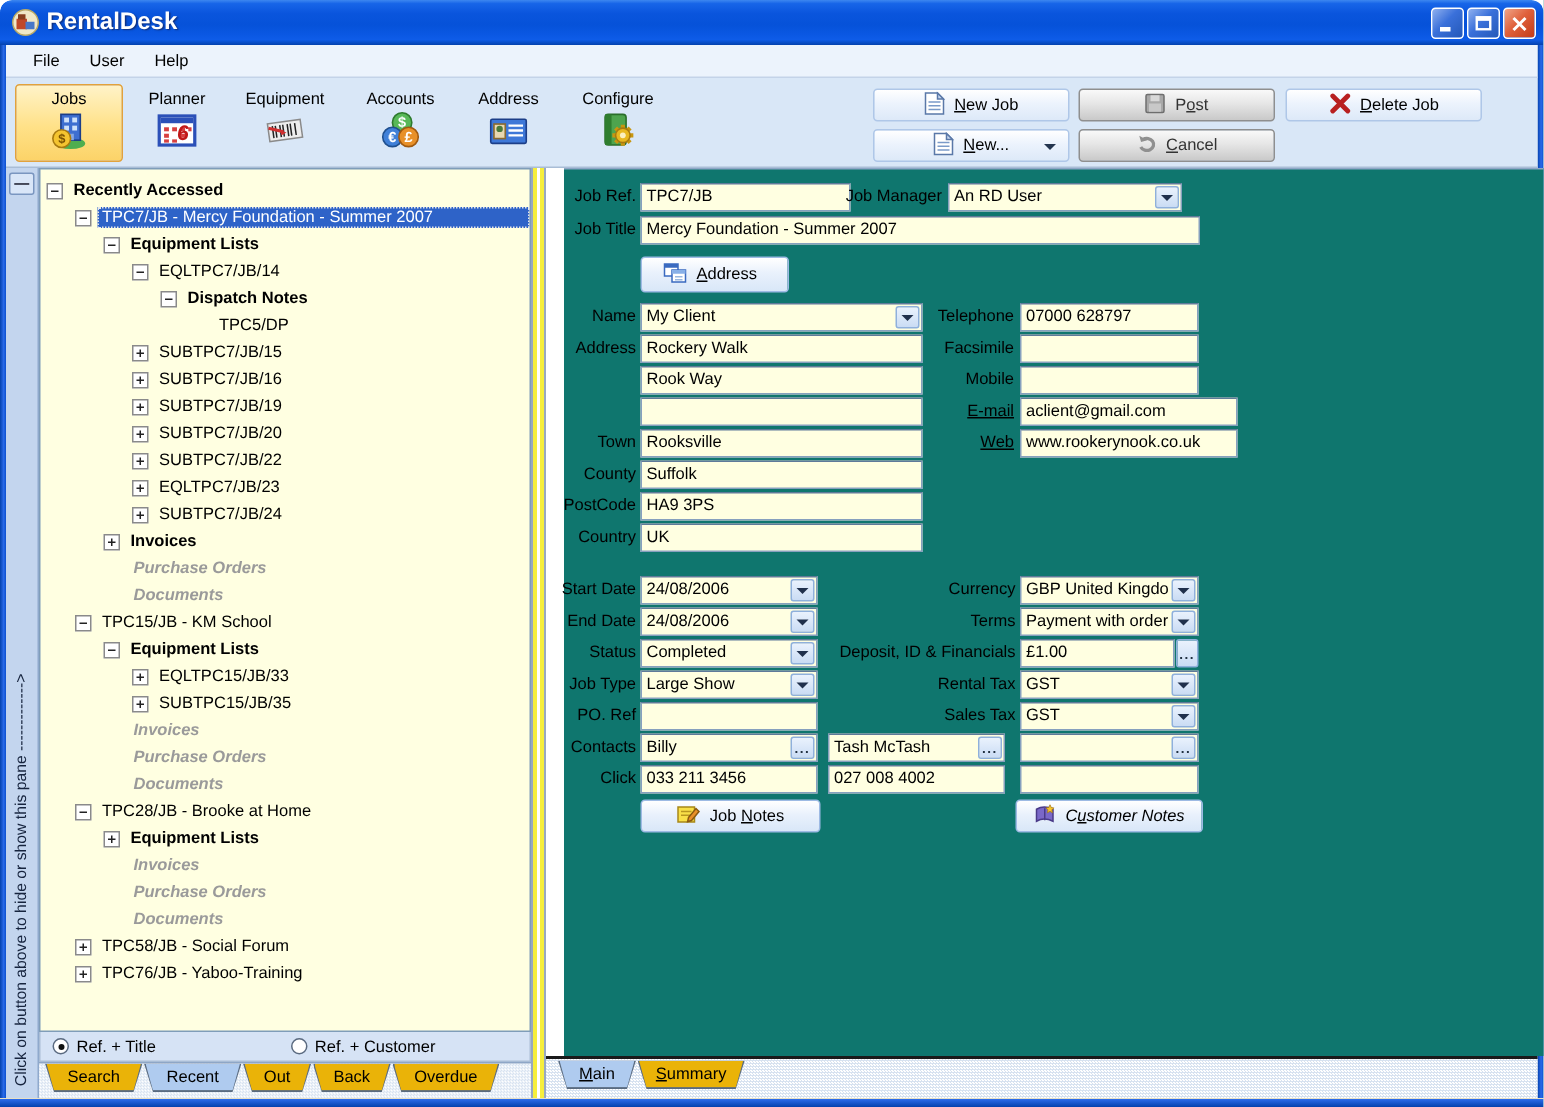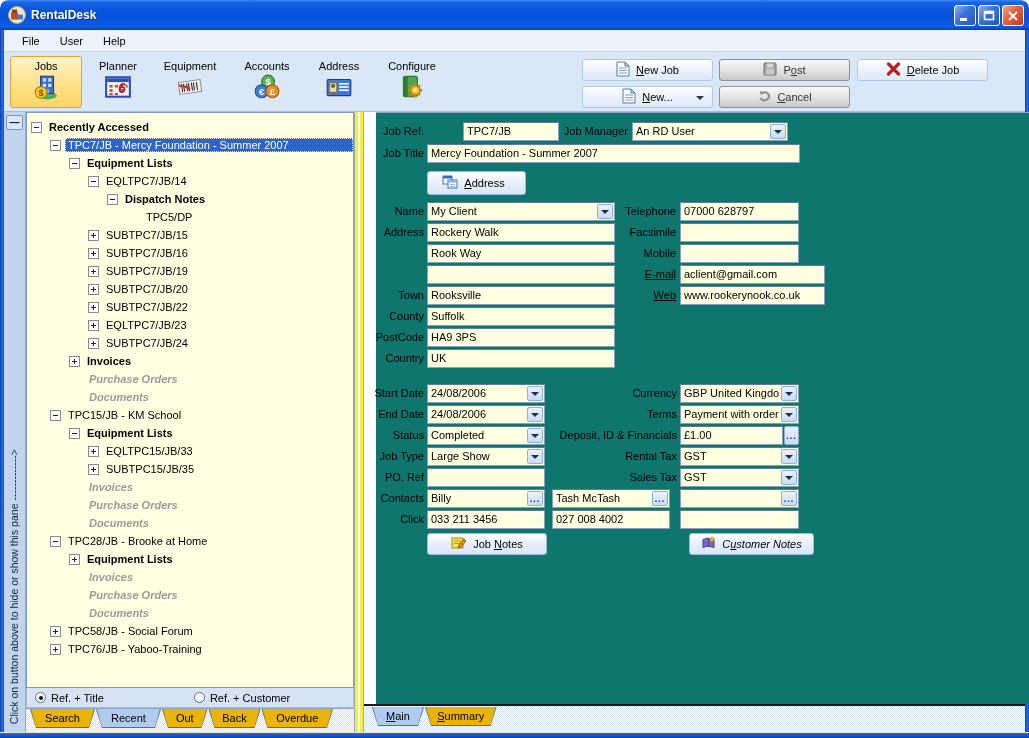--- a/index.html
+++ b/index.html
@@ -2,21 +2,21 @@
 <html><head>
 <meta charset="utf-8">
 <style>
   html,body{margin:0;padding:0;background:#fff;}
   *{box-sizing:border-box;}
   .win{position:relative;width:1029px;height:738px;font-family:"Liberation Sans",sans-serif;font-size:11px;color:#000;overflow:hidden;border-radius:8px 8px 0 0;}
   
   .titlebar{position:absolute;left:0;top:0;width:1029px;height:30px;border-radius:8px 8px 0 0;
     background:linear-gradient(180deg,#3d87f0 0%,#1765e8 8%,#0a55dd 30%,#0652d9 55%,#0a57e2 75%,#0e5ce8 88%,#0341ad 100%);display:flex;align-items:center;}
   .title-icon{width:18px;height:18px;margin:0 5px 0 8px;}
-  .title-text{color:#fff;font-weight:bold;font-size:12px;text-shadow:1px 1px 1px #10307e;}
+  .title-text{color:#fff;font-weight:bold;font-size:16px;text-shadow:1px 1px 1px #10307e;}
   .winbtns{position:absolute;right:5px;top:5px;display:flex;gap:2px;}
   .wbtn{width:22px;height:21px;border-radius:3px;border:1px solid #fff;display:flex;align-items:center;justify-content:center;
     background:linear-gradient(135deg,#8fb0ef 0%,#3a70da 45%,#2458b8 100%);}
   .wbtn.close{background:linear-gradient(135deg,#f0a588 0%,#e0613c 45%,#c23a18 100%);}
   .border-l,.border-r{position:absolute;top:30px;width:4px;height:702px;background:linear-gradient(90deg,#0341ad,#2a6ae8 60%,#0b50cf);}
   .border-l{left:0;}.border-r{right:0;}
   .border-b{position:absolute;left:0;top:732px;width:1029px;height:6px;background:linear-gradient(180deg,#e6dfc6 0 1px,#2a6ae8 1px,#0341ad 100%);}
   .menubar{position:absolute;left:4px;top:30px;width:1021px;height:22px;background:#ecf3fc;border-bottom:1px solid #c4d3e8;display:flex;align-items:center;padding-left:8px;}
   .menu-item{padding:2px 10px;}
   .toolbar{position:absolute;left:4px;top:52px;width:1021px;height:60px;background:#d9e7f7;border-bottom:1px solid #a9bdd6;}
@@ -416,21 +416,21 @@
         </div>
       </div>
   </div>
 
   <div class="splitter"></div>
 
   <div class="right-pane">
     <div class="form">
 
       <div class="lbl" style="left:2px;top:12px;width:46px;">Job Ref.</div>
-      <div class="fld" style="left:51px;top:9px;width:96px;margin-left:36px;">TPC7/JB</div>
+      <div class="fld" style="left:51px;top:9px;width:140px;">TPC7/JB</div>
       <div class="lbl" style="left:176px;top:12px;width:76px;">Job Manager</div>
       <div class="fld cmb" style="left:256px;top:9px;width:156px;">
           <span class="val">An RD User</span>
           <span class="dd"></span>
         </div>
 
       <div class="lbl" style="left:2px;top:34px;width:46px;">Job Title</div>
       <div class="fld" style="left:51px;top:31px;width:373px;">Mercy Foundation - Summer 2007</div>
 
       <div class="fbtn" style="left:51px;top:58px;width:99px;height:24px;">
@@ -546,21 +546,21 @@
         <span><svg width="16" height="14" viewBox="0 0 16 14">
               <rect x="1" y="2" width="11" height="10" fill="#f8e048" stroke="#a88818"></rect>
               <g stroke="#b89820">
                 <line x1="3" y1="5" x2="10" y2="5"></line>
                 <line x1="3" y1="7.5" x2="10" y2="7.5"></line>
               </g>
               <path d="M8 9 L13 3 L15 5 L10 11 l-2.6 .8 z" fill="#e89028" stroke="#8a5a10"></path>
             </svg></span>
         <span class="btxt">Job <u>N</u>otes</span>
       </div>
-      <div class="fbtn italic" style="left:301px;top:420px;width:125px;margin-left:12px;">
+      <div class="fbtn italic" style="left:301px;top:420px;width:125px;">
         <span><svg width="15" height="14" viewBox="0 0 15 14">
               <path d="M2 3.5 q5 -3 11 0 v8 q-6 -3 -11 0 z" fill="#7a68c8" stroke="#4a3a88"></path>
               <path d="M7.5 2.8 v8" stroke="#4a3a88"></path>
               <path d="M11 .5 l.8 1.8 1.8 .3 -1.3 1.3 .3 1.9 -1.6 -.9 -1.7 .9 .3 -1.9 -1.3 -1.3 1.9 -.3 z" fill="#f4c430" stroke="#a87a10" stroke-width=".5"></path>
             </svg></span>
         <span class="btxt">C<u>u</u>stomer Notes</span>
       </div>
     </div>
     <div class="sep-black"></div>
     <div class="rtabstrip" id="right-tabs">

